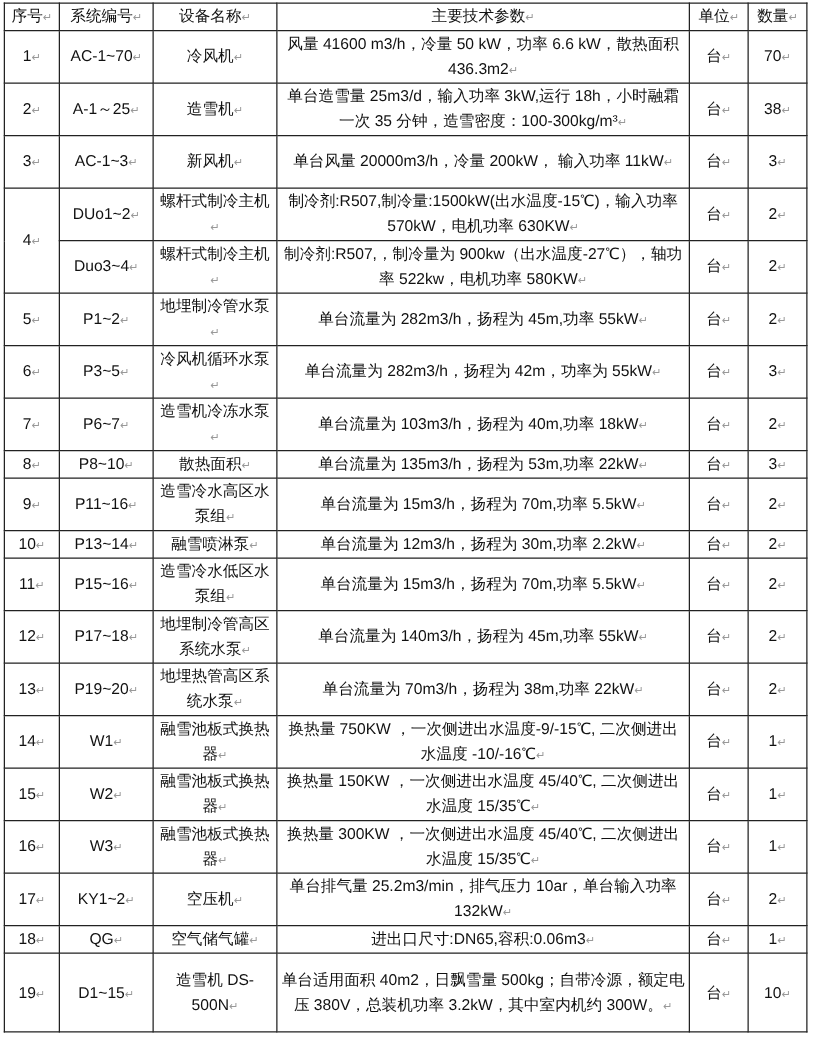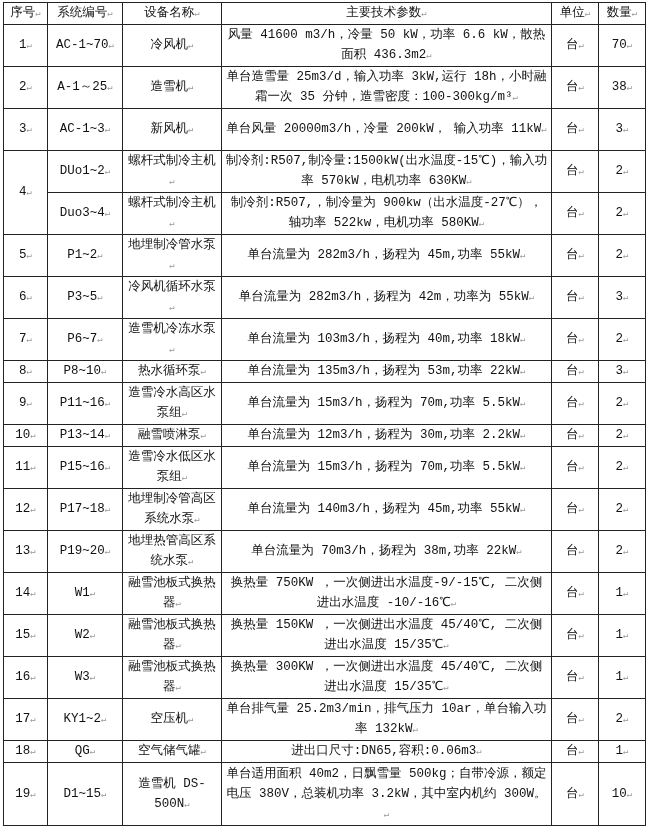--- a/index.html
+++ b/index.html
@@ -1,20 +1,20 @@
 <!DOCTYPE html>
 <html><head>
 <meta charset="utf-8">
 <style>
   html, body { margin: 0; padding: 0; background: #ffffff; }
   body { width: 653px; height: 833px; position: relative; overflow: hidden; }
   .wrap { position: absolute; left: 3px; top: 2px; }
   table {
     border-collapse: collapse;
-    font-family: Liberation Mono, monospace;
+    font-family: Liberation Sans, sans-serif;
     font-size: 12.5px;
     color: #111;
     table-layout: fixed;
   }
   td, th {
     border: 1px solid #222;
     padding: 0 3px;
     line-height: 20px;
     vertical-align: middle;
     font-weight: normal;
@@ -108,21 +108,21 @@
           <td class="c"><span>7</span><span class="pm">↵</span></td>
           <td class="c"><span>P6~7</span><span class="pm">↵</span></td>
           <td class="c"><span>造雪机冷冻水泵</span><span class="pm">↵</span></td>
           <td class="l"><span>单台流量为 103m3/h，扬程为 40m,功率 18kW</span><span class="pm">↵</span></td>
           <td class="c"><span>台</span><span class="pm">↵</span></td>
           <td class="c"><span>2</span><span class="pm">↵</span></td>
         </tr>
         <tr style="height: 21px;">
           <td class="c"><span>8</span><span class="pm">↵</span></td>
           <td class="c"><span>P8~10</span><span class="pm">↵</span></td>
-          <td class="c"><span>热水循环泵</span><span class="pm">↵</span></td>
+          <td class="c"><span>散热面积</span><span class="pm">↵</span></td>
           <td class="l"><span>单台流量为 135m3/h，扬程为 53m,功率 22kW</span><span class="pm">↵</span></td>
           <td class="c"><span>台</span><span class="pm">↵</span></td>
           <td class="c"><span>3</span><span class="pm">↵</span></td>
         </tr>
         <tr style="height: 42px;">
           <td class="c"><span>9</span><span class="pm">↵</span></td>
           <td class="c"><span>P11~16</span><span class="pm">↵</span></td>
           <td class="c"><span>造雪冷水高区水泵组</span><span class="pm">↵</span></td>
           <td class="l"><span>单台流量为 15m3/h，扬程为 70m,功率 5.5kW</span><span class="pm">↵</span></td>
           <td class="c"><span>台</span><span class="pm">↵</span></td>

